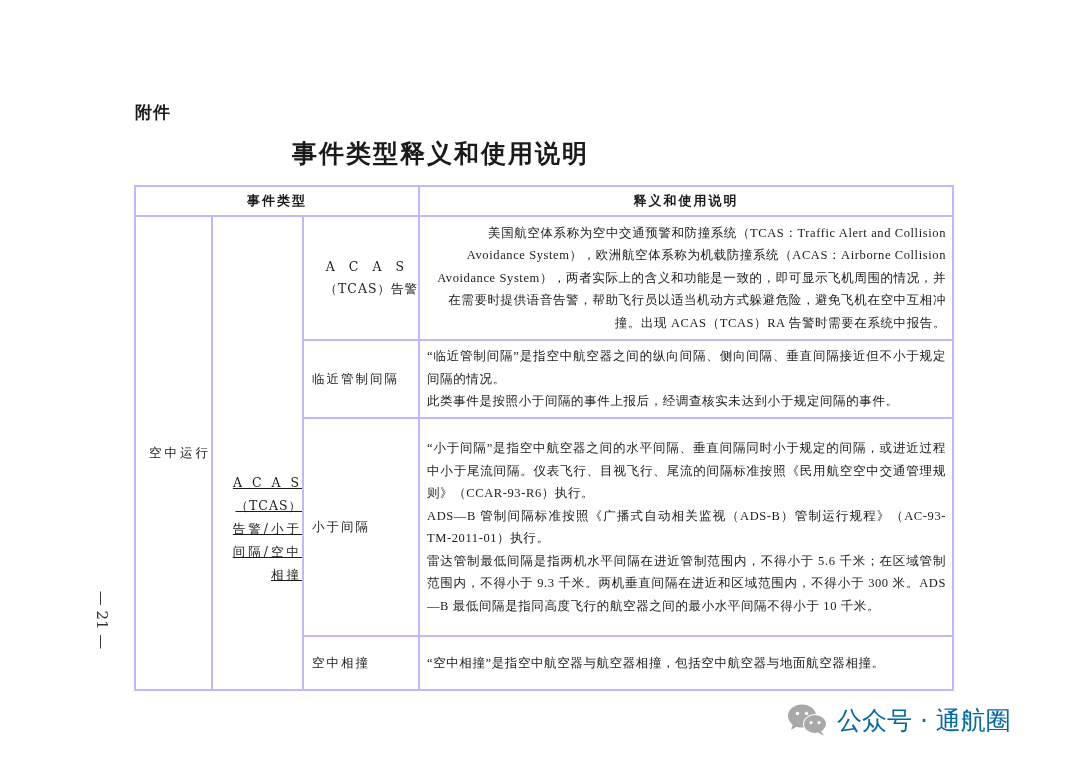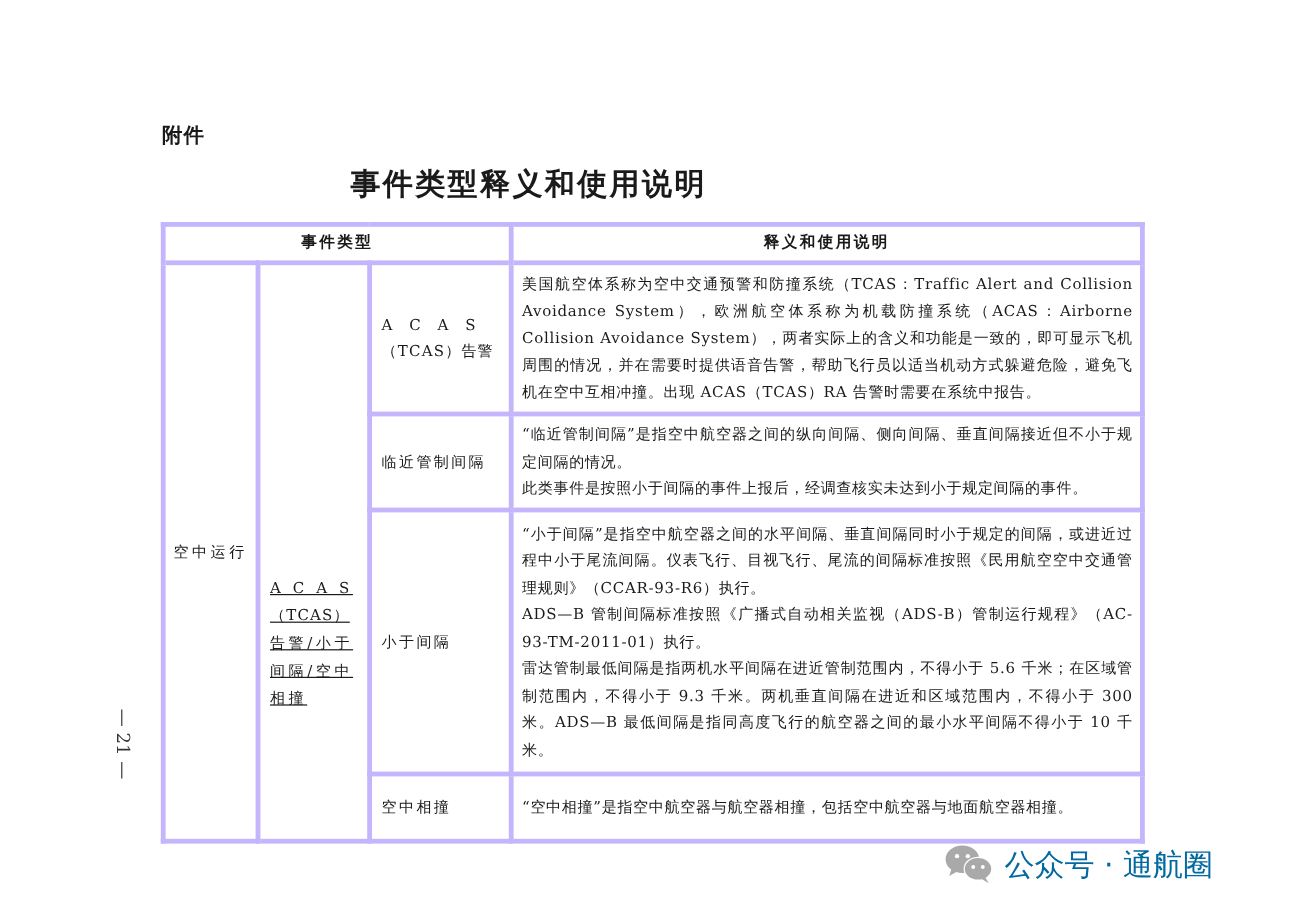--- a/index.html
+++ b/index.html
@@ -60,40 +60,40 @@
       position: absolute;
       left: 134px;
       top: 185px;
       width: 820px;
       border-collapse: collapse;
       border: 2px solid #222;
       font-size: 12.5px;
       line-height: 22.5px;
     }
     table.event-table td, table.event-table th {
-      border: 4px solid #c4b5fd;
+      border: 2px solid #c4b5fd;
       padding: 0;
       vertical-align: middle;
     }
     table.event-table th {
       border-bottom: 1px solid #c8c8c8;
       font-family: "DejaVu Sans", "Liberation Sans", sans-serif;
       font-weight: bold;
       font-size: 13px;
       height: 28px;
       letter-spacing: 2px;
     }
     th.col-type-head { border-right: 1px solid #333; }
     td.col-exp { border-left: 1px solid #333; }
     .c1 { width: 75px; text-align: center; letter-spacing: 3px; }
     .c2 { width: 81px; padding-left: 8px !important; letter-spacing: 3px; }
     .c3 { width: 106px; padding-left: 8px !important; letter-spacing: 2px; }
-    .c4 { padding: 2px 6px 2px 7px !important; text-align: justify; letter-spacing: 0.6px; }
+    .c4 { padding: 2px 6px 2px 7px !important; text-align: justify; letter-spacing: 0.6px; font-family: Liberation Serif, serif; }
     .c4 p { margin: 0; }
-    .row1 td { height: 118px; }
+    .row1 td { height: 118px; text-align: right; }
     .row2 td { height: 72px; margin-left: 13px; }
     .row3 td { height: 212px; margin-left: 48px; }
     .row4 td { height: 48px; }
     .acas-spread { letter-spacing: 14px; }
     .c2-text { line-height: 23px; }
     .watermark {
       position: absolute;
       left: 787px;
       top: 703px;
       display: flex;

